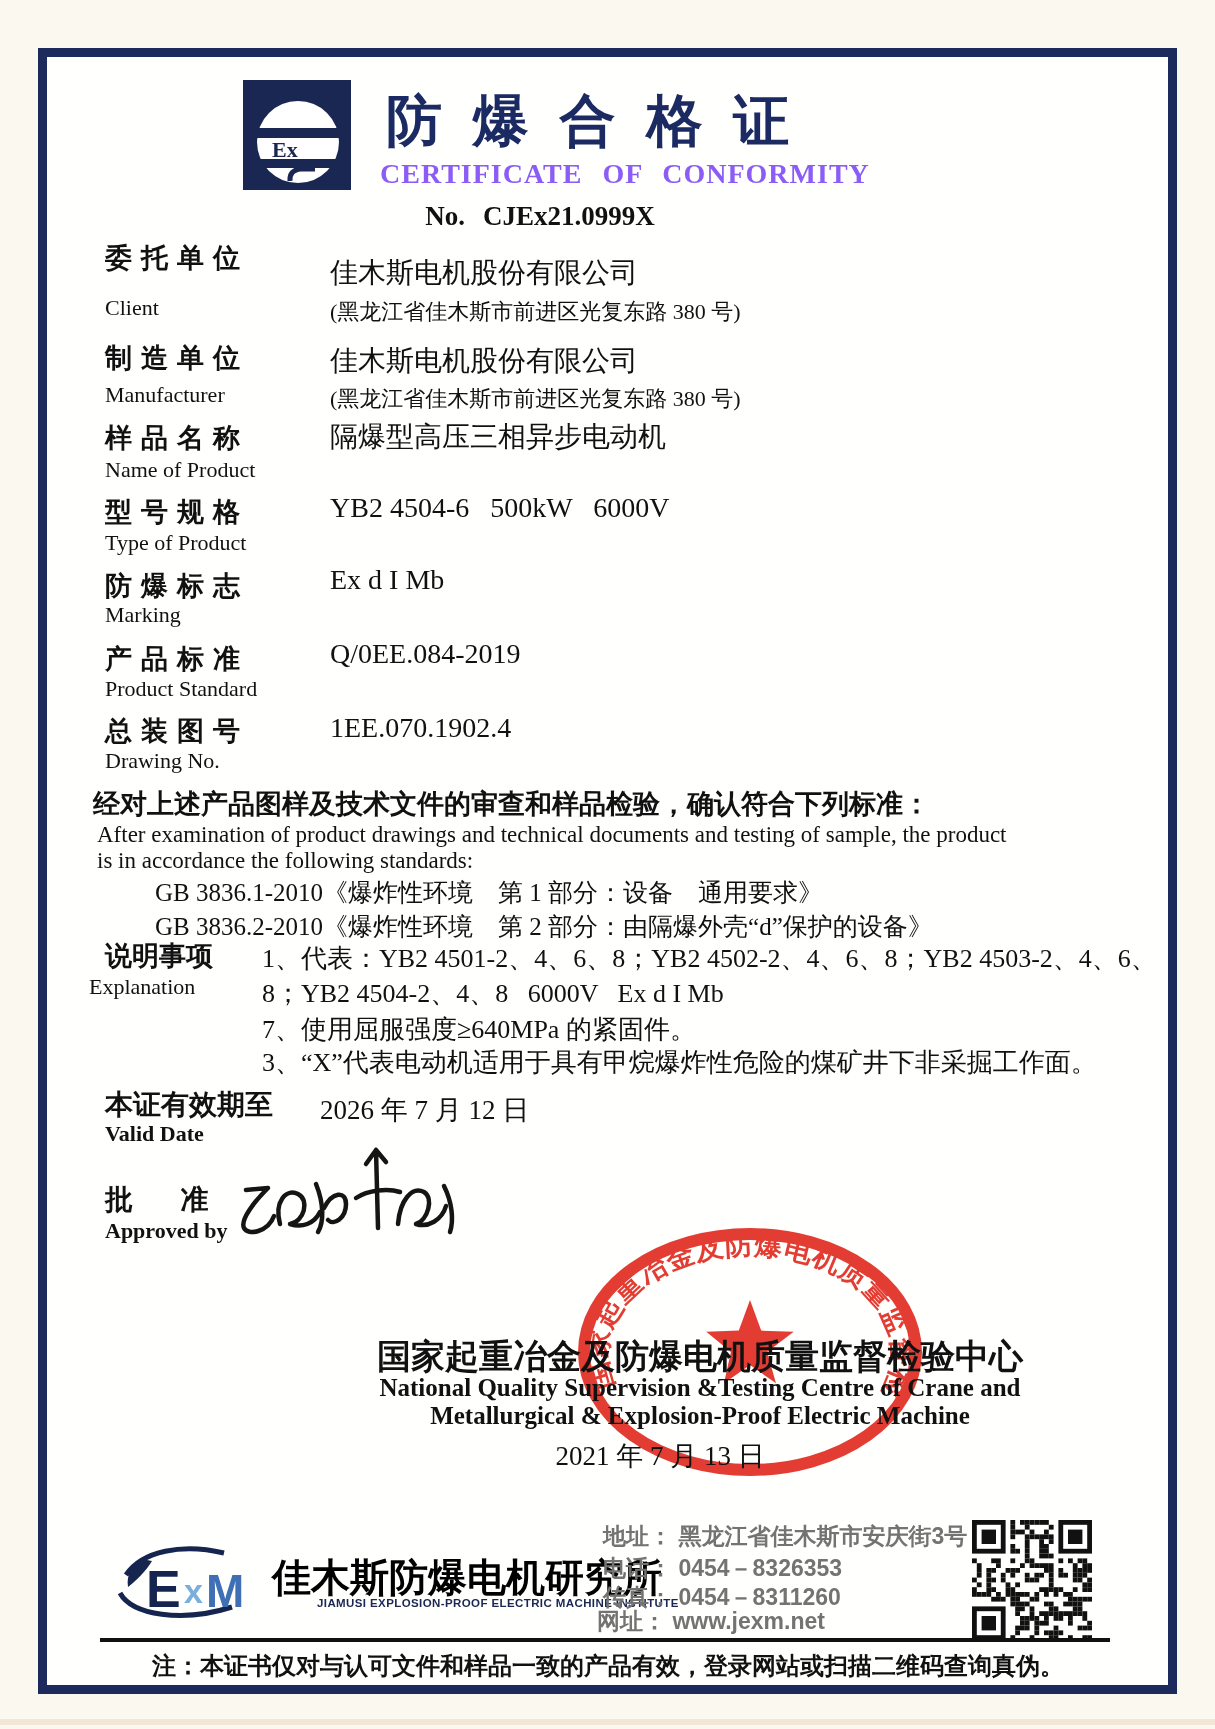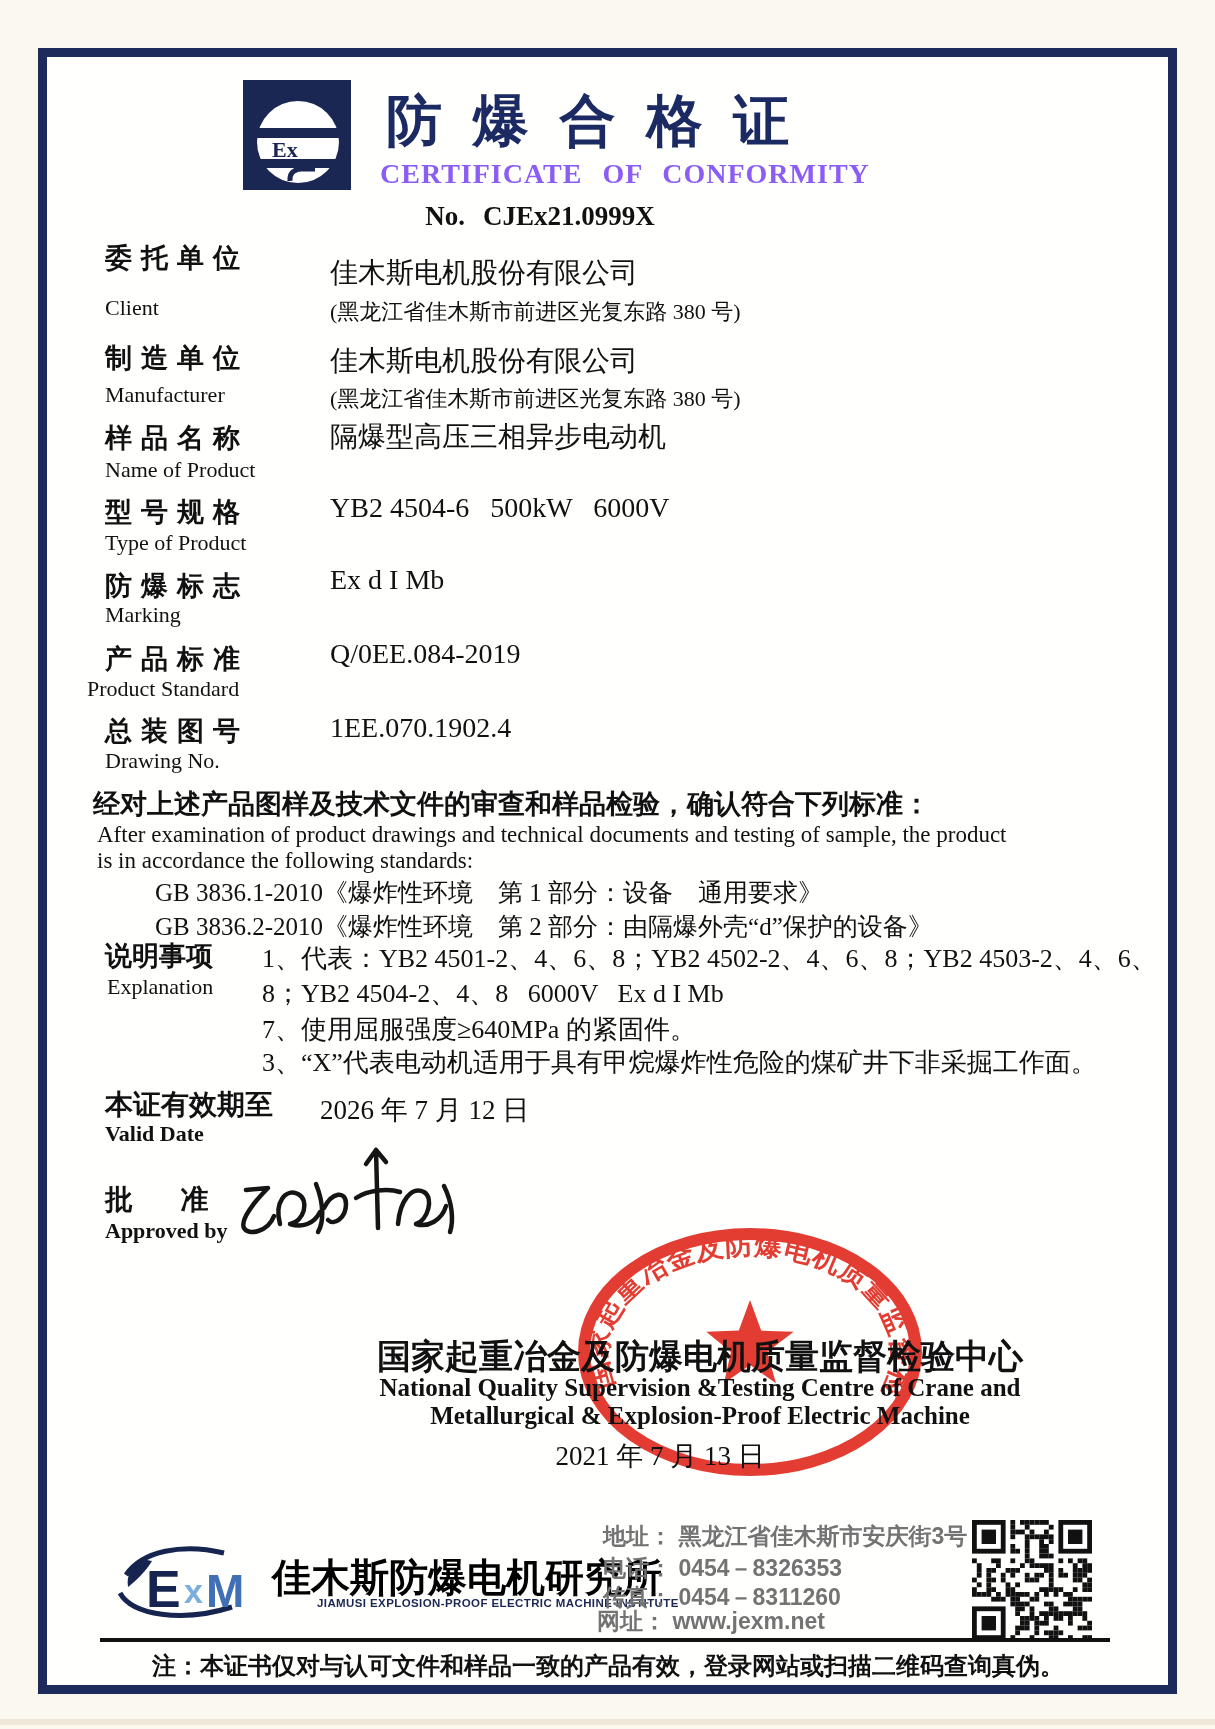--- a/index.html
+++ b/index.html
@@ -82,35 +82,35 @@
 
 <div class="abs zh-label" style="left:105px;top:494px;">型号规格</div>
 <div class="abs en-label" style="left:105px;top:530px;">Type of Product</div>
 <div class="abs val" style="left:330px;top:492px;">YB2 4504-6   500kW   6000V</div>
 
 <div class="abs zh-label" style="left:105px;top:568px;">防爆标志</div>
 <div class="abs en-label" style="left:105px;top:602px;">Marking</div>
 <div class="abs val" style="left:330px;top:564px;">Ex d I Mb</div>
 
 <div class="abs zh-label" style="left:105px;top:641px;">产品标准</div>
-<div class="abs en-label" style="left:87px;top:676px;text-align:right;">Product Standard</div>
+<div class="abs en-label" style="left:105px;top:676px;text-align:right;">Product Standard</div>
 <div class="abs val" style="left:330px;top:638px;">Q/0EE.084-2019</div>
 
 <div class="abs zh-label" style="left:105px;top:713px;">总装图号</div>
 <div class="abs en-label" style="left:105px;top:748px;">Drawing No.</div>
 <div class="abs val" style="left:330px;top:712px;">1EE.070.1902.4</div>
 
 <div class="abs stmt-zh" style="left:93px;top:786px;">经对上述产品图样及技术文件的审查和样品检验，确认符合下列标准：</div>
 <div class="abs stmt-en" style="left:97px;top:822px;">After examination of product drawings and technical documents and testing of sample, the product</div>
 <div class="abs stmt-en" style="left:97px;top:848px;">is in accordance the following standards:</div>
 <div class="abs gb" style="left:155px;top:876px;">GB 3836.1-2010《爆炸性环境　第 1 部分：设备　通用要求》</div>
 <div class="abs gb" style="left:155px;top:910px;">GB 3836.2-2010《爆炸性环境　第 2 部分：由隔爆外壳“d”保护的设备》</div>
 
 <div class="abs big-label" style="left:105px;top:938px;font-size:27px;">说明事项</div>
-<div class="abs en-label" style="left:107px;top:974px;">Explanation</div>
+<div class="abs en-label" style="left:89px;top:974px;">Explanation</div>
 <div class="abs expl" style="left:262px;top:941px;">1、代表：YB2 4501-2、4、6、8；YB2 4502-2、4、6、8；YB2 4503-2、4、6、</div>
 <div class="abs expl" style="left:262px;top:976px;">8；YB2 4504-2、4、8   6000V   Ex d I Mb</div>
 <div class="abs expl" style="left:262px;top:1012px;">7、使用屈服强度≥640MPa 的紧固件。</div>
 <div class="abs expl" style="left:262px;top:1045px;">3、“X”代表电动机适用于具有甲烷爆炸性危险的煤矿井下非采掘工作面。</div>
 
 <div class="abs big-label" style="left:105px;top:1086px;">本证有效期至</div>
 <div class="abs en-label2" style="left:105px;top:1121px;">Valid Date</div>
 <div class="abs date-val" style="left:320px;top:1092px;">2026 年 7 月 12 日</div>
 
 <div class="abs big-label" style="left:105px;top:1181px;letter-spacing:1.7em;">批准</div>

